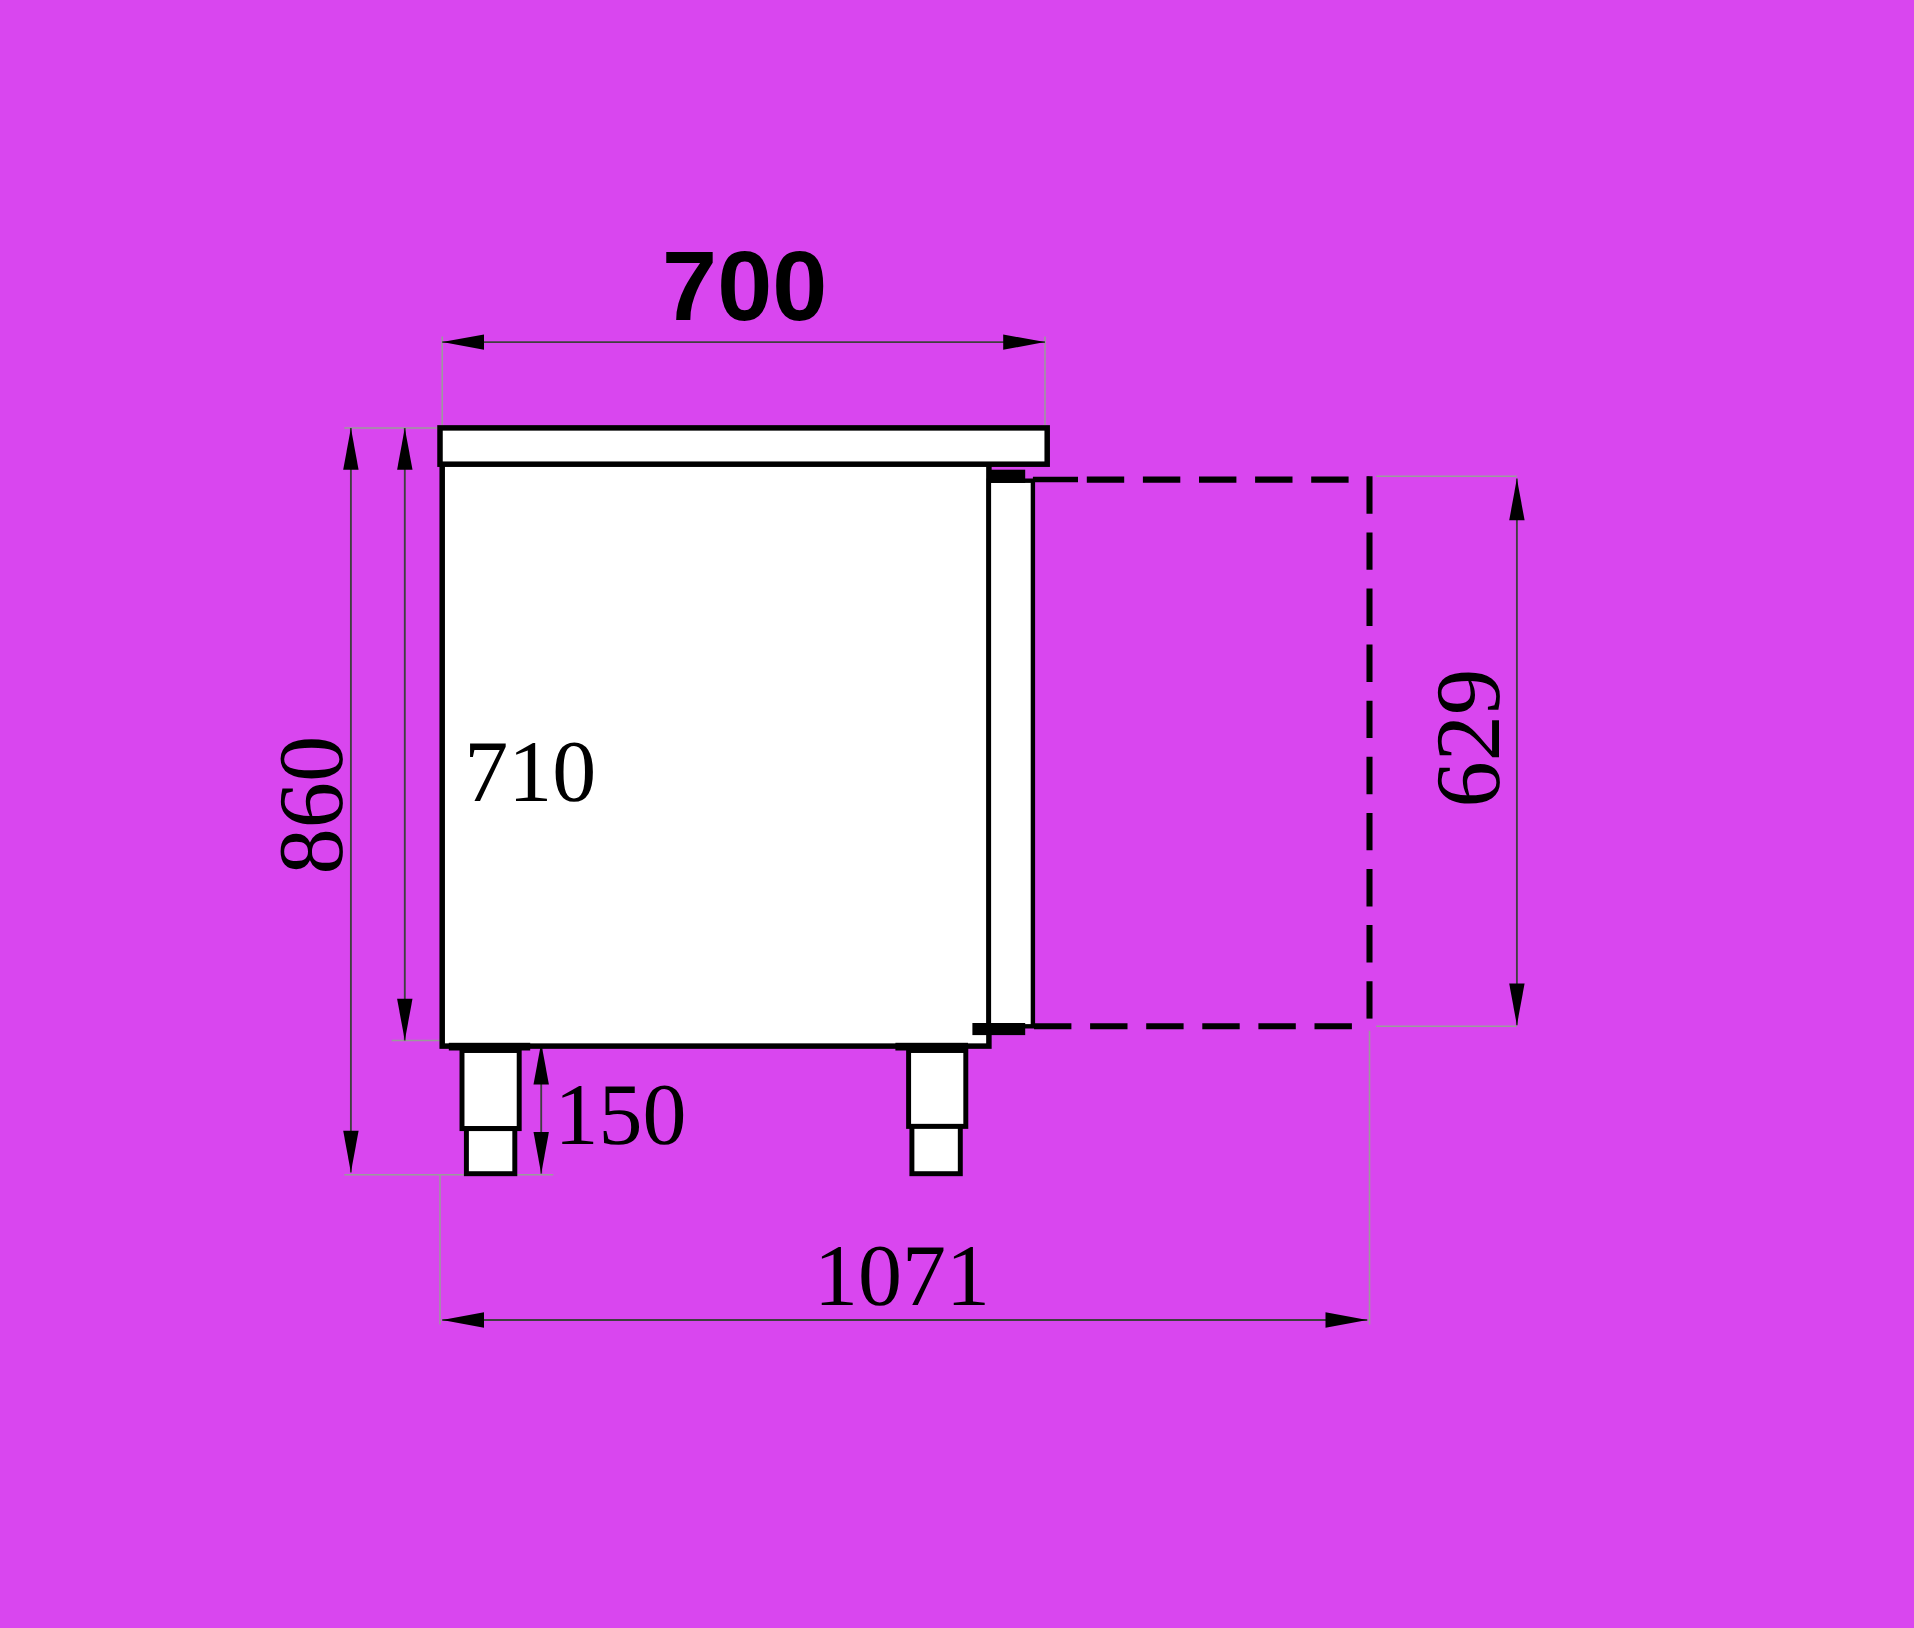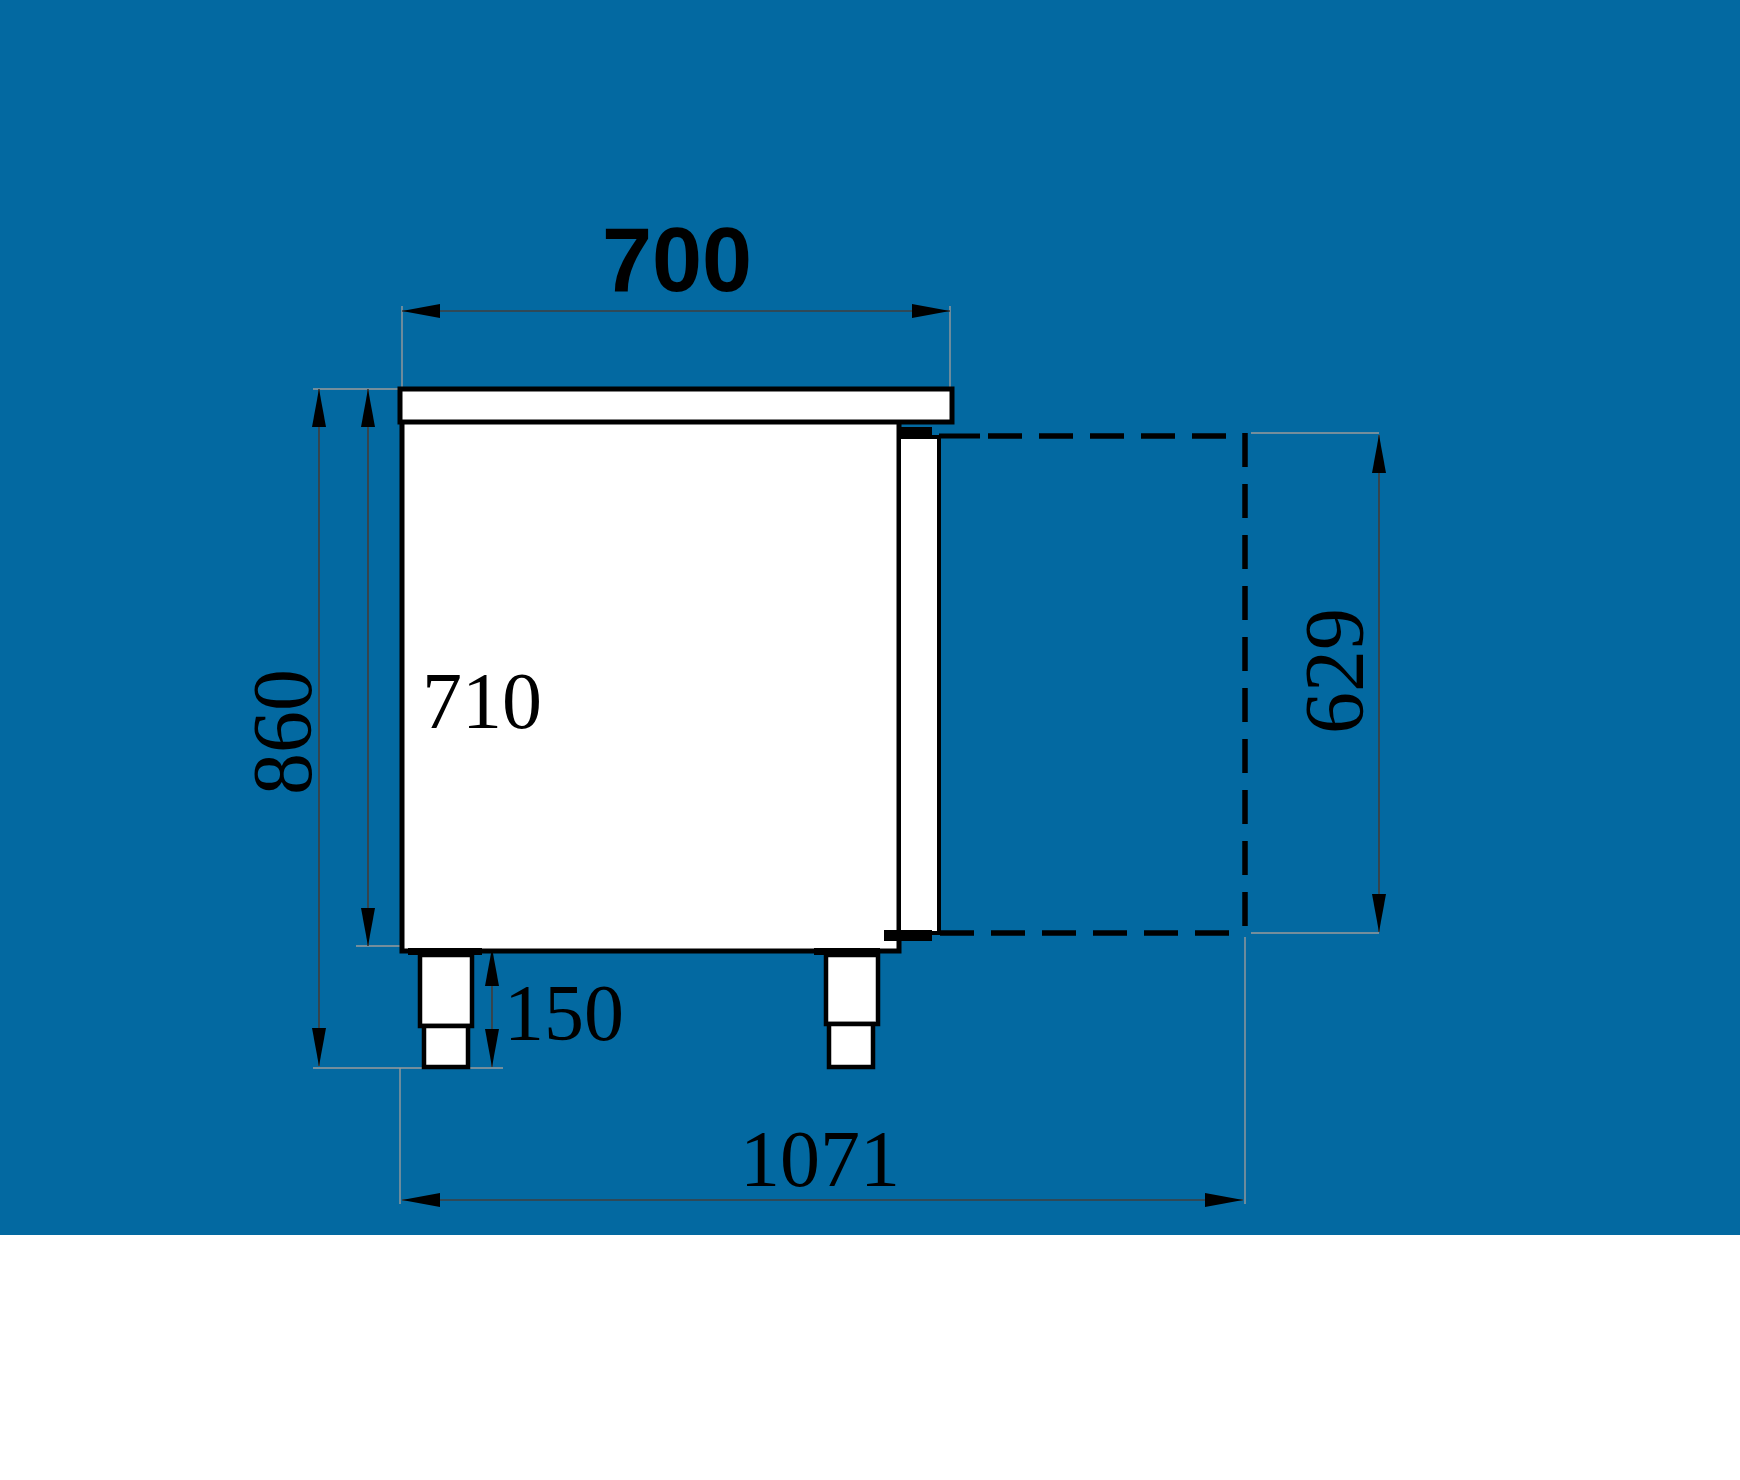--- a/index.html
+++ b/index.html
@@ -3,22 +3,22 @@
 <meta charset="utf-8">
 <style>
   html, body {
     margin: 0;
     padding: 0;
     background: #ffffff;
   }
   .stage {
     position: relative;
     width: 1740px;
-    height: 1235px;
-    background: #0369a1;
+    height: 1480px;
+    background: #d946ef;
     overflow: hidden;
   }
   svg { display: block; }
   .dim-serif {
     font-family: "Liberation Serif", "DejaVu Serif", serif;
     font-size: 80px;
   }
   .dim-serif-rot {
     font-family: "Liberation Serif", "DejaVu Serif", serif;
     font-size: 84px;

